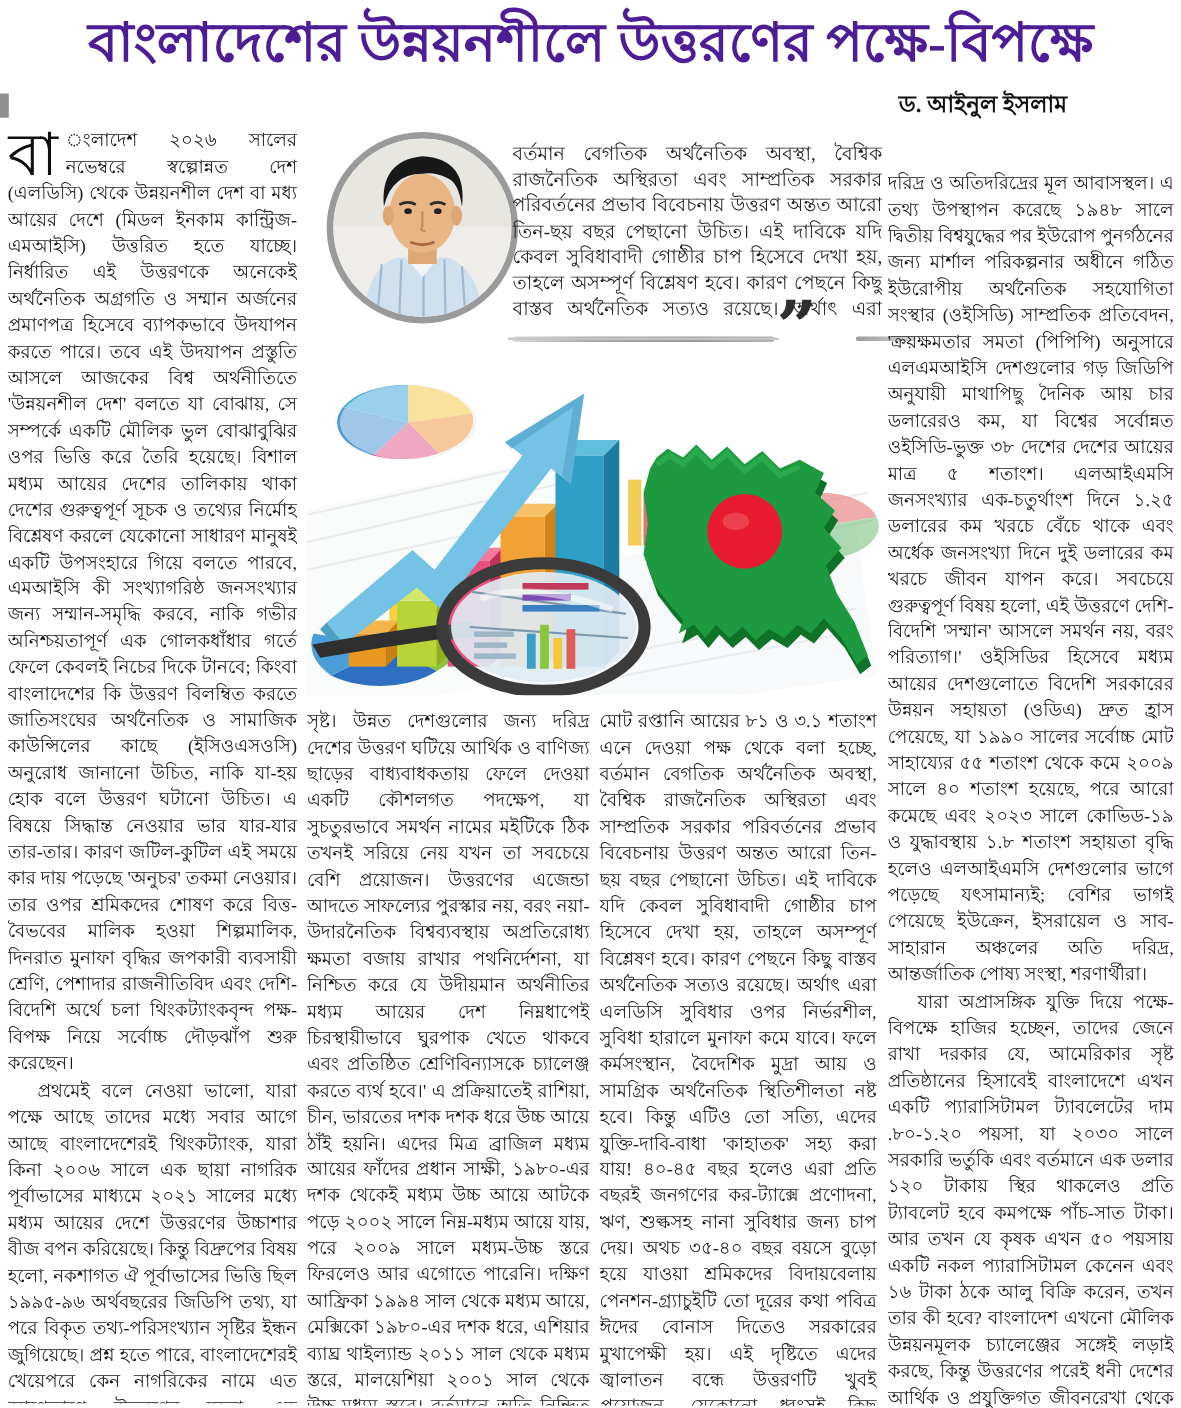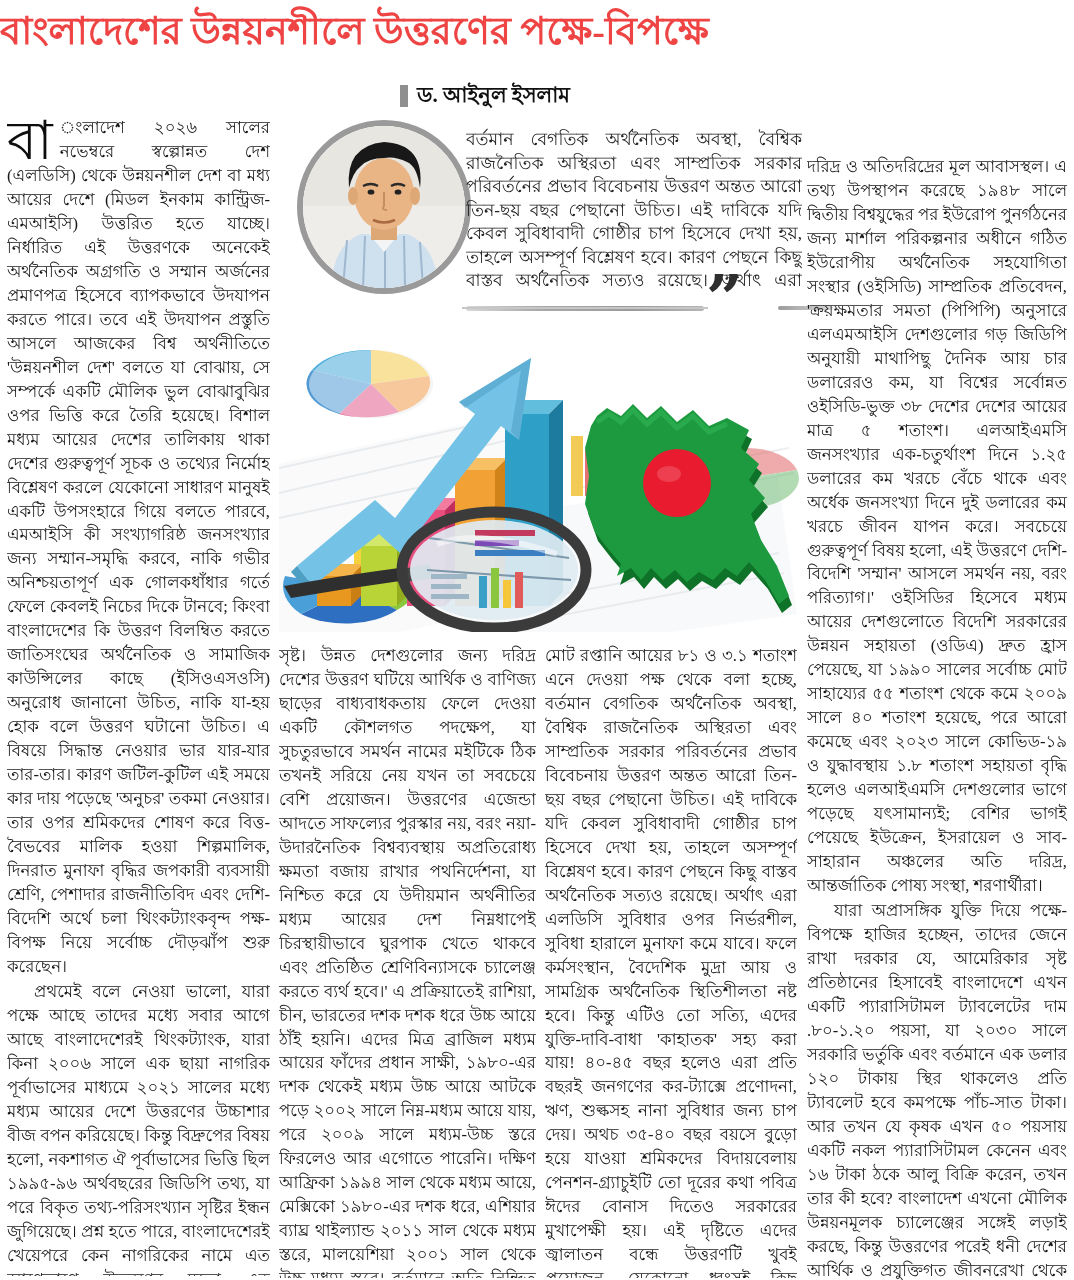--- a/index.html
+++ b/index.html
@@ -3,26 +3,26 @@
 <meta charset="utf-8">
 <style>
   html,body{margin:0;padding:0;}
   body{
     width:1074px;height:1280px;position:relative;background:#ffffff;
     font-family:"Liberation Serif","DejaVu Serif",serif;color:#151515;
     overflow:hidden;
   }
   
   .headline{
-    position:absolute;top:8px;left:0;width:1074px;text-align:left;
-    font-size:38px;font-weight:700;color:#ef4444;letter-spacing:0;line-height:1.25;
+    position:absolute;top:8px;left:0;width:1074px;text-align:center;
+    font-size:49px;font-weight:700;color:#4c1d95;letter-spacing:0;line-height:1.25;
   }
   .byline-row{
     position:absolute;top:82px;left:0;width:970px;height:28px;
-    display:flex;align-items:center;justify-content:center;gap:9px;
+    display:flex;align-items:center;justify-content:space-between;gap:9px;
   }
   .byline-bar{width:8px;height:22px;background:#8f8f8f;}
   .byline-name{font-size:21px;font-weight:700;color:#111;}
   
   .col{
     position:absolute;text-align:justify;font-size:16.6px;line-height:1.445;
     color:#181818;overflow:hidden;
   }
   .col p{margin:0;}
   .col p + p{text-indent:27px;margin-top:1px;}

